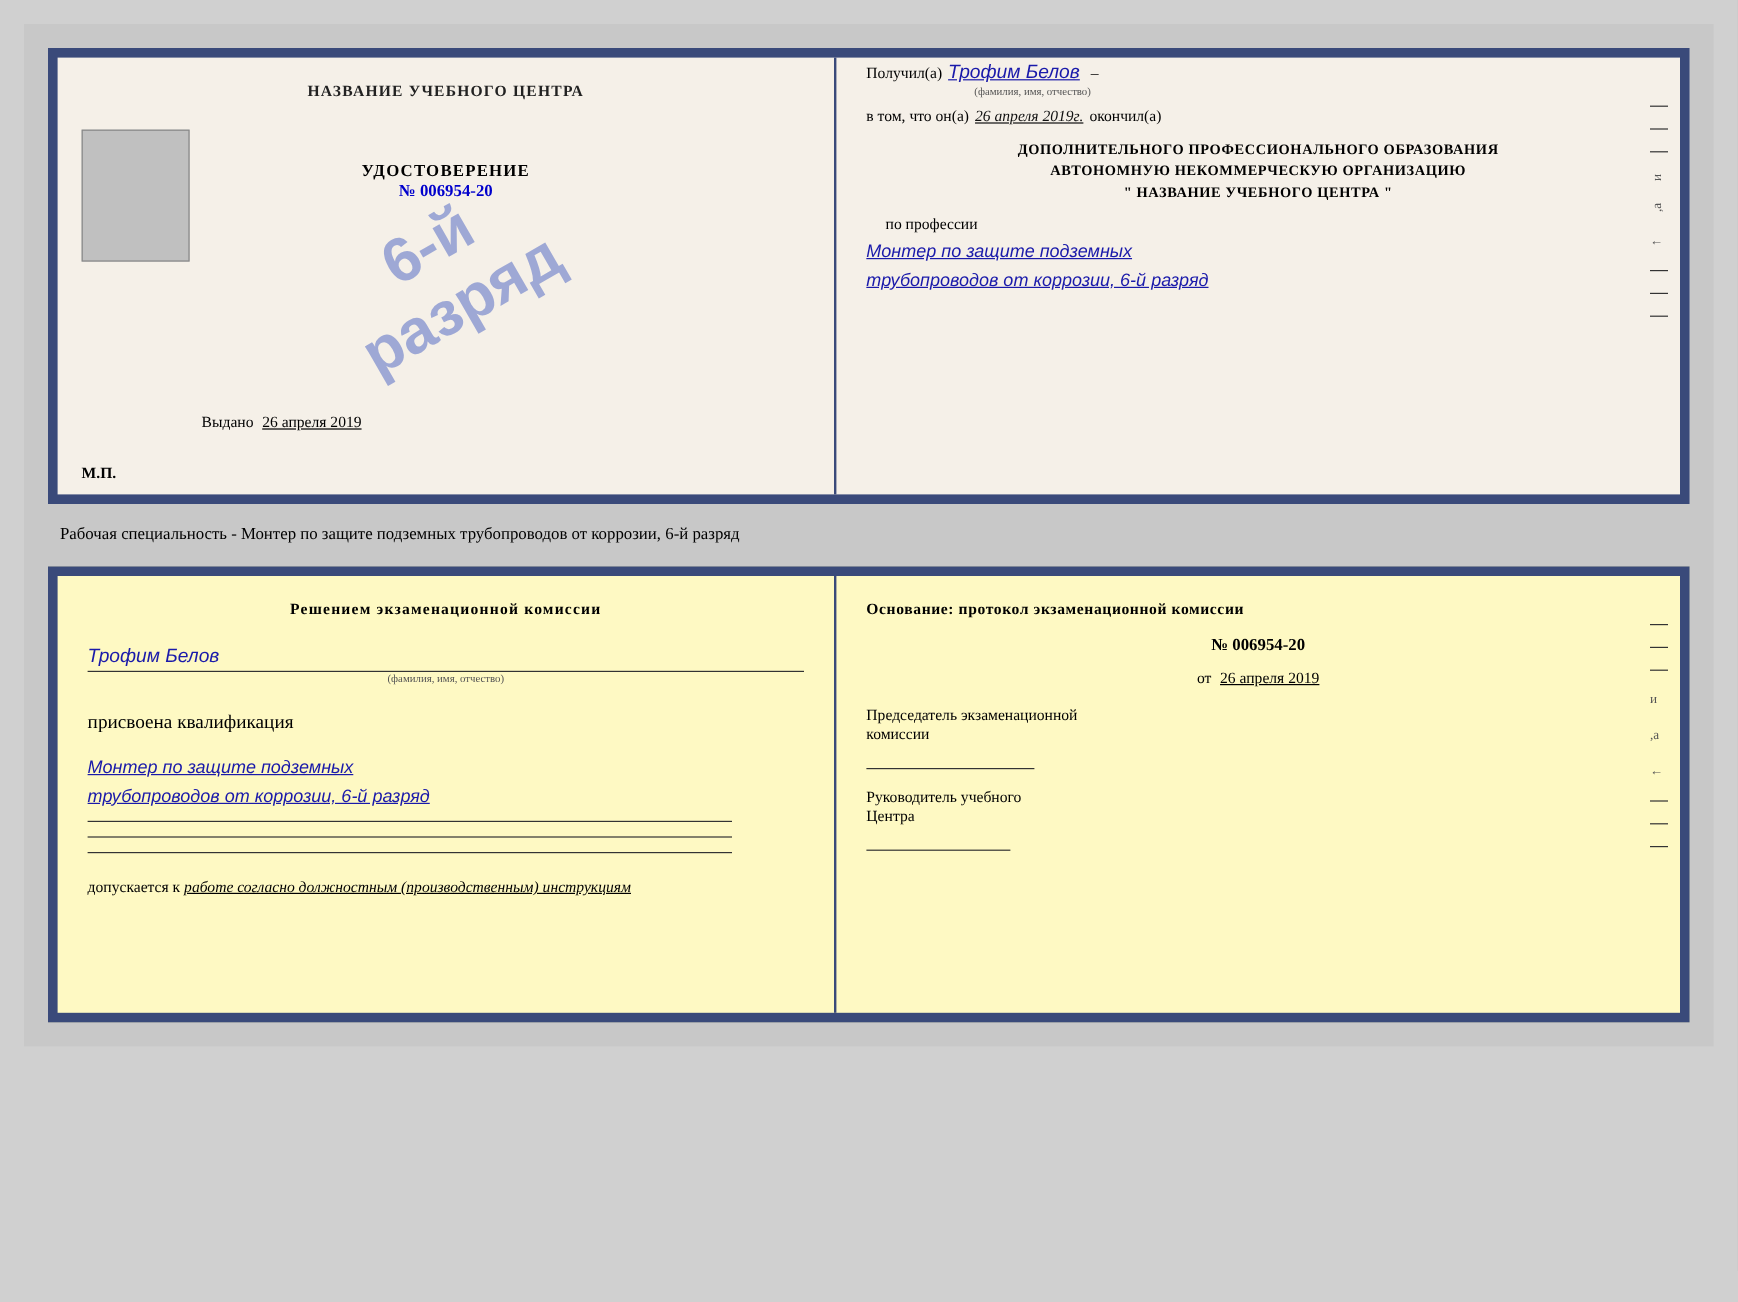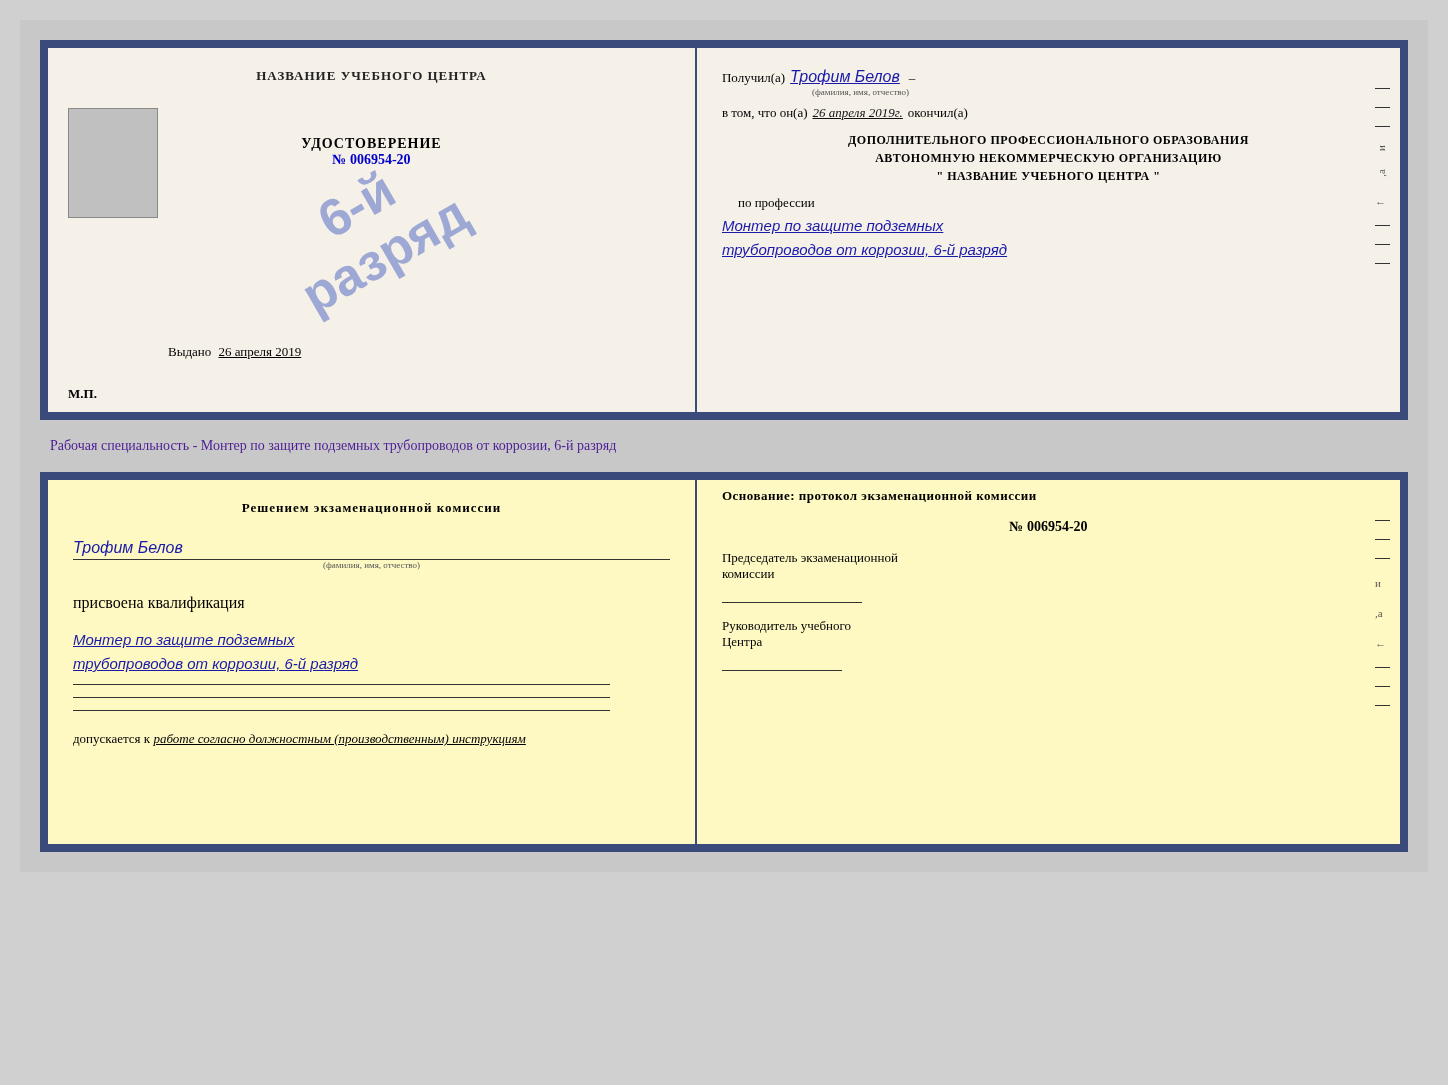--- a/index.html
+++ b/index.html
@@ -34,21 +34,21 @@
       border-right: 2px solid #3a4a7a;
       padding: 20px 25px;
       position: relative;
       display: flex;
       flex-direction: column;
       align-items: center;
     }
 
     .cert-right {
       width: 52%;
-      padding: 20px 25px;
+      padding: 4px 25px;
       position: relative;
     }
 
     .cert-title {
       font-size: 13px;
       font-weight: bold;
       text-align: left;
       letter-spacing: 1px;
       margin-bottom: 20px;
       color: #222;
@@ -183,21 +183,21 @@
     }
 
     .side-dash {
       width: 15px;
       border-bottom: 1px solid #333;
     }
 
     
     .middle-text {
       font-size: 14px;
-      color: #4c1d95;
+      color: #000000;
       padding: 6px 10px;
     }
 
     
     .certificate-bottom {
       display: flex;
       background: #fef9c3;
       border: 8px solid #3a4a7a;
       width: 100%;
       min-height: 380px;
@@ -206,21 +206,21 @@
     .bottom-left {
       width: 48%;
       border-right: 2px solid #3a4a7a;
       padding: 20px 25px;
       display: flex;
       flex-direction: column;
     }
 
     .bottom-right {
       width: 52%;
-      padding: 8px 25px;
+      padding: 20px 25px;
       position: relative;
     }
 
     .resheniem-title {
       font-size: 13px;
       font-weight: bold;
       letter-spacing: 1px;
       text-align: center;
       margin-bottom: 15px;
     }
@@ -428,20 +428,24 @@
         <span>допускается к</span>
         <span class="dopuskaetsya-italic">работе согласно должностным (производственным) инструкциям</span>
       </div>
     </div>
 
     <div class="bottom-right">
       <div class="osnovanie-title">Основание: протокол экзаменационной комиссии</div>
 
       <div class="protocol-number">№  006954-20</div>
 
+      <div class="ot-date">
+        <span>от</span>
+        <span style="text-decoration:underline; margin-left:4px;">26 апреля 2019</span>
+      </div>
 
       <div class="predsedatel-block">
         <div>Председатель экзаменационной</div>
         <div>комиссии</div>
         <div class="predsedatel-line"></div>
       </div>
 
       <div class="rukovoditel-block">
         <div>Руководитель учебного</div>
         <div>Центра</div>

